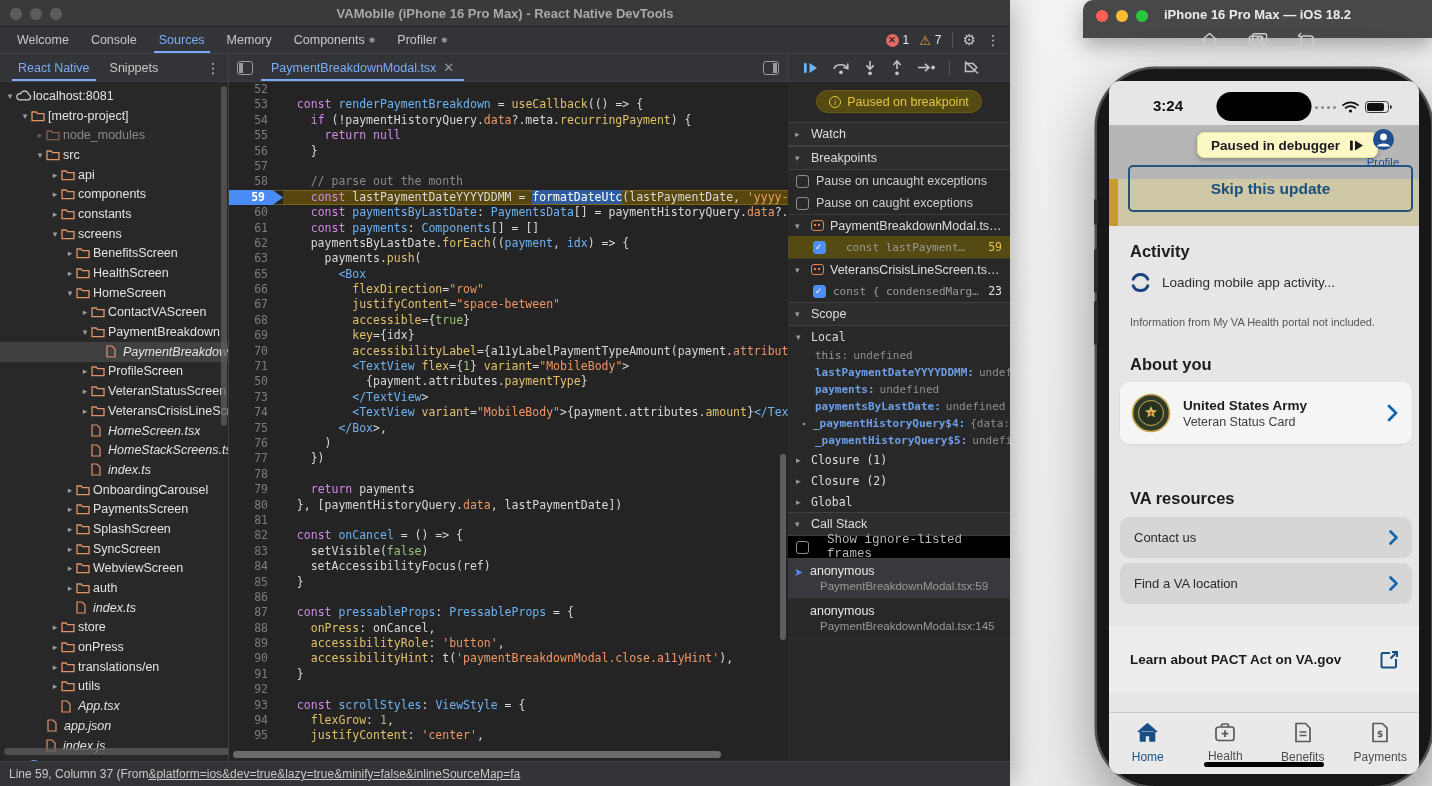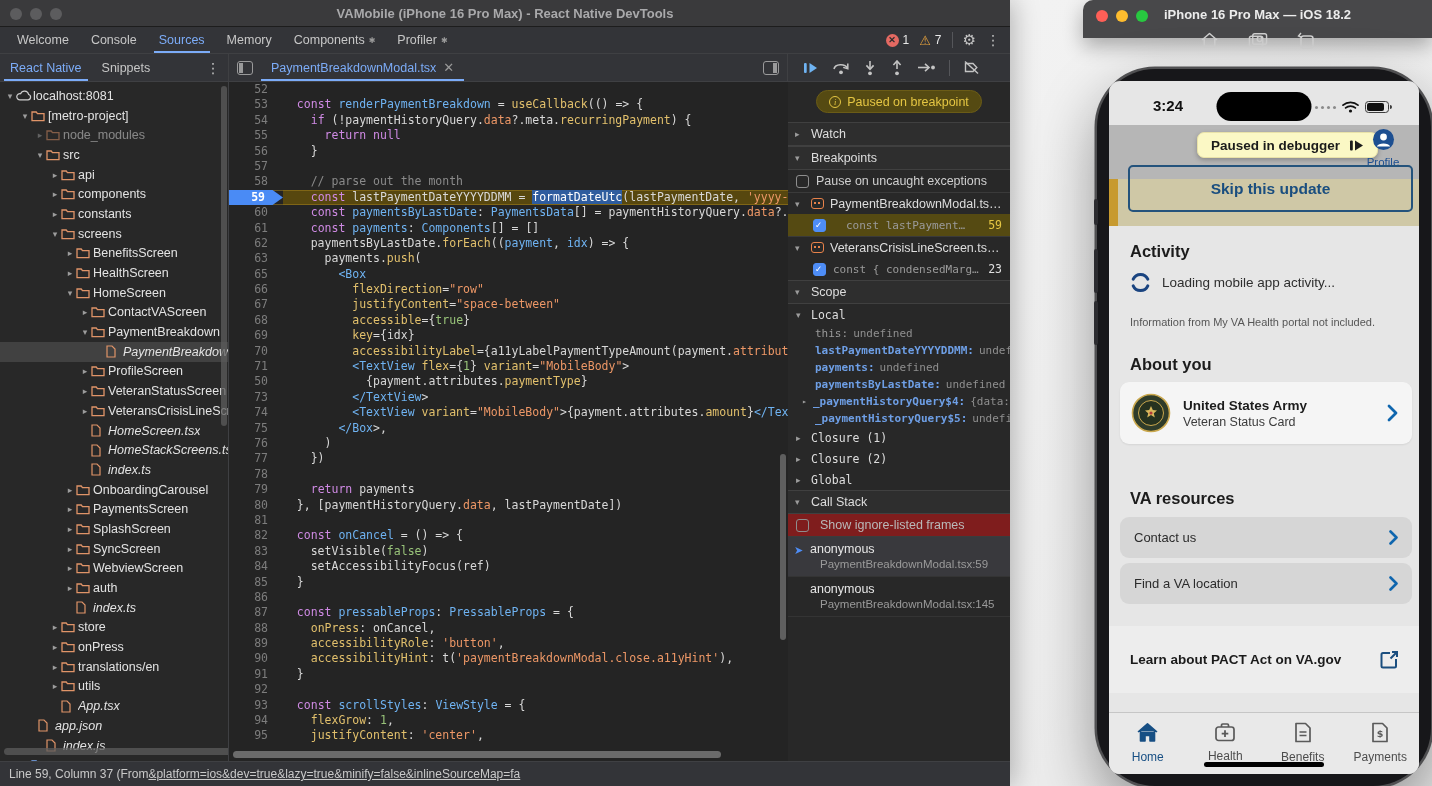--- a/index.html
+++ b/index.html
@@ -20,21 +20,21 @@
   .main-tab.active::after { content:""; position:absolute; left:6px; right:6px; bottom:0; height:2px; background:#7cacf8; }
   .dt-tabs-right { margin-left:auto; display:flex; align-items:center; gap:10px; padding-right:10px; }
   .err-badge { display:flex; align-items:center; gap:4px; color:#e8e8e8; font-size:12px; }
   .err-circle { width:13px; height:13px; border-radius:50%; background:#e46962; color:#2c2c2c; font-size:9px; line-height:13px; text-align:center; font-weight:bold; }
   .warn-tri { color:#e8a33d; font-size:13px; }
   .vdiv { width:1px; height:16px; background:#55565a; }
   .gear { color:#c4c4c4; font-size:15px; }
   .kebab { color:#c4c4c4; font-size:14px; letter-spacing:0; }
 
   .dt-subbar { height:28px; display:flex; flex:0 0 28px; background:#333438; border-bottom:1px solid #3f4043; }
-  .nav-head { width:229px; border-right:1px solid #3f4043; display:flex; align-items:stretch; }
+  .nav-head { width:229px; border-right:1px solid #3f4043; display:flex; align-items:stretch; padding-left:8px; }
   .nav-tab { display:flex; align-items:center; padding:0 10px; font-size:12.5px; color:#c7c7c7; position:relative; }
   .nav-tab.active { color:#7cacf8; }
   .nav-tab.active::after { content:""; position:absolute; left:4px; right:4px; bottom:0; height:2px; background:#7cacf8; }
   .nav-head .kebab { margin-left:auto; margin-right:8px; align-self:center; }
   .tabstrip { flex:1; display:flex; align-items:stretch; border-right:1px solid #3f4043; position:relative; }
   .panel-ico { width:16px; height:14px; border:1.4px solid #9a9a9b; border-radius:3px; position:relative; align-self:center; margin:0 8px; }
   .panel-ico::before { content:""; position:absolute; top:1px; bottom:1px; width:4px; background:#9a9a9b; }
   .panel-ico.left::before { left:1px; }
   .panel-ico.right::before { right:1px; }
   .panel-ico.right { margin-left:auto; }
@@ -95,21 +95,21 @@
   .bp-entry.active { background:#554a12;gap:20px; }
   .bp-entry .bpcode { flex:1; white-space:nowrap; overflow:hidden; text-overflow:ellipsis; }
   .bp-entry .bpline { color:#e0e0e0; font-size:11.5px; }
   .bp-entry.active .bpline { color:#e5c643; }
   .scope-group { height:21px; display:flex; align-items:center; gap:5px; padding-left:8px; }
   .scope-var { height:17px; display:flex; align-items:center; padding-left:27px; font-family:"DejaVu Sans Mono",monospace; font-size:11px; white-space:nowrap; overflow:hidden; }
   .scope-var .varrow { margin-left:-13px; width:13px; color:#9c9c9c; font-size:8px; }
   .skey { color:#6e9fe6; font-weight:bold; }
   .skey.plain { color:#9a9a9a; font-weight:normal; }
   .sval { color:#8f8f8f; margin-left:5px; }
-  .ignore-row { height:23px; display:flex; align-items:center; gap:11px; padding-left:8px; background:#7f1d1d; border-bottom:1px solid #3c3c3c; color:#b9b9b9; }
+  .ignore-row { height:23px; display:flex; align-items:center; gap:18px; padding-left:8px; background:#000000; border-bottom:1px solid #3c3c3c; color:#b9b9b9;font-family:Liberation Mono, monospace; }
   .frame { padding:5px 6px 6px 22px; position:relative; border-bottom:1px solid #343434; }
   .frame.active { background:#39393d; }
   .frame .ffn { color:#e6e6e6; font-size:12.5px; }
   .frame .floc { color:#9a9a9a; font-size:11.5px; margin-top:2px; padding-left:10px; }
   .frame .fmark { position:absolute; left:6px; top:7px; color:#4e8df6; font-size:11px; }
 
   .dt-status { height:25px; flex:0 0 25px; background:#333438; border-top:1px solid #3f4043; display:flex; align-items:center; padding-left:9px; color:#c9c9c9; font-size:12px; white-space:nowrap; overflow:hidden; }
   .dt-status a { color:#c9c9c9; text-decoration:underline; }
 
   
@@ -544,21 +544,21 @@
         </div>
         <div class="trow" style="padding-left: 49px;">
           <span class="arrow"></span>
           <span class="ticon">
             <svg width="10" height="13" viewBox="0 0 10 13">
               <path d="M1 1 h5 l3 3 v8 H1 Z" fill="none" stroke="#e09468" stroke-width="1.2"></path>
             </svg>
           </span>
           <span class="tlabel it">App.tsx</span>
         </div>
-        <div class="trow" style="padding-left: 26px; text-align: center;">
+        <div class="trow" style="padding-left: 35px; text-align: center;">
           <span class="arrow"></span>
           <span class="ticon">
             <svg width="10" height="13" viewBox="0 0 10 13">
               <path d="M1 1 h5 l3 3 v8 H1 Z" fill="none" stroke="#e09468" stroke-width="1.2"></path>
             </svg>
           </span>
           <span class="tlabel it">app.json</span>
         </div>
         <div class="trow" style="padding-left: 34px;">
           <span class="arrow"></span>
@@ -640,20 +640,24 @@
           <span>Watch</span>
         </div>
         <div class="sec-head">
           <span class="sec-arrow">▾</span>
           <span>Breakpoints</span>
         </div>
         <div class="cb-row">
           <span class="cbx"></span>
           <span>Pause on uncaught exceptions</span>
         </div>
+        <div class="cb-row">
+          <span class="cbx"></span>
+          <span>Pause on caught exceptions</span>
+        </div>
         <div class="bpfile">
           <span class="sec-arrow">▾</span>
           <span class="bp-ico"></span>
           <span class="lbl">PaymentBreakdownModal.ts…</span>
         </div>
         <div class="bp-entry active">
           <span class="cbx checked"></span>
           <span class="bpcode">const lastPaymentDate…</span>
           <span class="bpline">59</span>
         </div>

